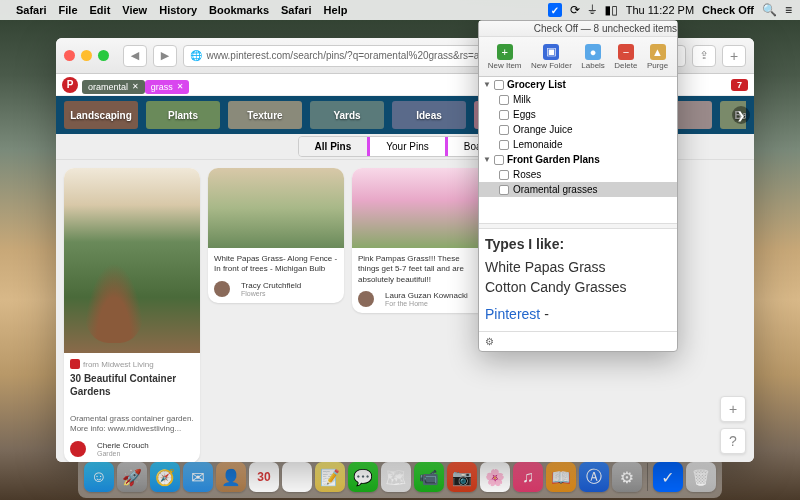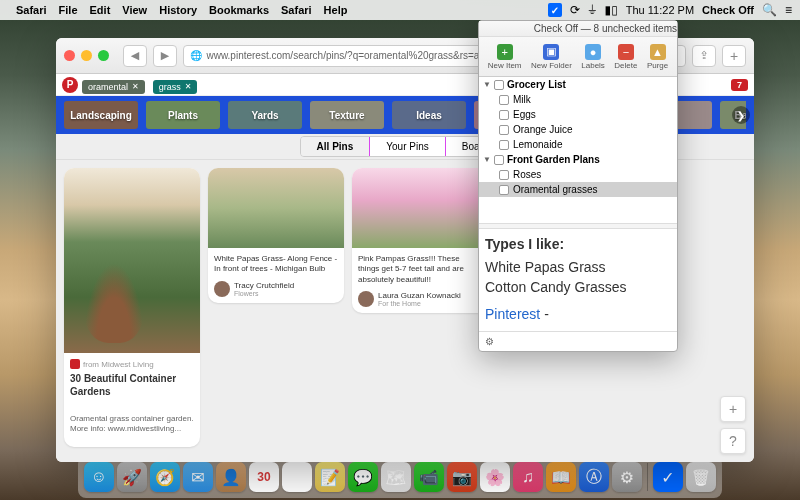--- a/index.html
+++ b/index.html
@@ -20,41 +20,41 @@
 .tl.red { background: #ff5f57; } .tl.yellow { background: #ffbd2e; } .tl.green { background: #28c940; }
 .nav-btn { width: 24px; height: 22px; border: 1px solid #ccc; border-radius: 4px; background: #fff; display: inline-flex; align-items: center; justify-content: center; font-size: 11px; color: #888; }
 .url-bar { flex: 1; height: 22px; border: 1px solid #ccc; border-radius: 4px; background: #fff; font-size: 10px; color: #666; display: flex; align-items: center; padding: 0 6px; overflow: hidden; white-space: nowrap; }
 .url-bar .globe { margin-right: 4px; color: #999; }
 .safari-tabs-btn { width: 24px; height: 22px; border: 1px solid #ccc; border-radius: 4px; background: #fff; display: inline-flex; align-items: center; justify-content: center; font-size: 14px; color: #888; }
 .pin-header { height: 22px; background: #fff; border-bottom: 1px solid #eee; display: flex; align-items: center; padding: 0 6px; gap: 4px; }
 .pin-logo { width: 16px; height: 16px; background: #cb2027; border-radius: 50%; color: #fff; display: inline-flex; align-items: center; justify-content: center; font-size: 10px; font-weight: bold; }
 .pin-tag { background: #5a6a5a; color: #fff; font-size: 9px; padding: 2px 6px; border-radius: 3px; display: inline-flex; align-items: center; gap: 4px; }
 .pin-tag .x { font-size: 8px; }
 .pin-noti { margin-left: auto; background: #cb2027; color: #fff; font-size: 9px; padding: 1px 6px; border-radius: 3px; font-weight: bold; }
-.cat-strip { height: 38px; background: #1d4ed8; display: flex; align-items: center; padding: 0 8px; gap: 8px; overflow: hidden; position: relative; }
+.cat-strip { height: 38px; background: #0c4a6e; display: flex; align-items: center; padding: 0 8px; gap: 8px; overflow: hidden; position: relative; }
 .cat-tile { flex: none; width: 74px; height: 28px; border-radius: 3px; color: #fff; font-size: 10px; font-weight: 600; display: flex; align-items: center; justify-content: center; background-size: cover; text-shadow: 0 1px 2px rgba(0,0,0,0.6); }
 .cat-arrow { position: absolute; right: 4px; width: 18px; height: 18px; background: rgba(0,0,0,0.4); border-radius: 50%; color: #fff; display: flex; align-items: center; justify-content: center; font-size: 10px; }
 .tabs-row { height: 26px; background: #eee; display: flex; align-items: center; justify-content: center; border-bottom: 1px solid #ddd; }
 .seg { display: flex; border: 1px solid #ccc; border-radius: 4px; overflow: hidden; font-size: 10px; }
-.seg div { padding: 4px 16px; background: #fff; border-right: 1px solid #d946ef; }
+.seg div { padding: 4px 16px; background: #fff; border-right: 3px solid #d946ef; }
 .seg div:last-child { border-right: none; }
 .seg div.active { background: #f0f0f0; font-weight: 600; }
 .pin-content { height: calc(100% - 36px - 22px - 38px - 26px); background: #eee; padding: 8px; display: flex; gap: 8px; overflow: hidden; position: relative; }
 .pin-card { background: #fff; border-radius: 10px; width: 136px; overflow: hidden; font-size: 9px; color: #333; box-shadow: 0 1px 2px rgba(0,0,0,0.1); align-self: flex-start; }
 .pin-card .img { width: 100%; background: #8a9a7a; }
 .pin-card.big .img { height: 185px; background: linear-gradient(180deg, #f0e8d8 0%, #d8c8a8 20%, #6a8a5a 40%, #4a6a3a 70%, #8a6a4a 100%); position: relative; }
 .pin-card.big .img::after { content: ""; position: absolute; bottom: 10px; left: 20px; width: 60px; height: 80px; background: radial-gradient(ellipse at bottom, #8a5a3a 40%, transparent 70%); border-radius: 50% 50% 40% 40%; }
 .pin-card.med .img { height: 80px; background: linear-gradient(180deg, #d8c8a8 0%, #a8b888 50%, #6a8a5a 100%); }
 .pin-card.pink .img { height: 80px; background: linear-gradient(180deg, #f8d8e8 0%, #e8a8c8 40%, #8aa86a 100%); }
 .pin-card .body { padding: 6px; }
 .pin-card .src { color: #999; font-size: 8px; margin-bottom: 3px; display: flex; align-items: center; gap: 3px; }
 .pin-card .src-ico { width: 10px; height: 10px; background: #cb2027; border-radius: 2px; }
 .pin-card .title { font-weight: 600; font-size: 10px; margin-bottom: 16px; line-height: 1.3; }
 .pin-card .desc { font-size: 8px; color: #666; line-height: 1.3; margin-bottom: 6px; }
-.pin-card .author { display: flex; gap: 4px; font-size: 8px; }
+.pin-card .author { display: flex; gap: 11px; font-size: 8px; }
 .pin-card .av { width: 16px; height: 16px; border-radius: 50%; background: #8a6a5a; }
 .pin-card .av.red { background: #cb2027; }
 .pin-card .au-name { font-weight: 500; }
 .pin-card .au-sub { color: #999; font-size: 7px; }
 .float-btns { position: absolute; right: 8px; bottom: 8px; display: flex; flex-direction: column; gap: 6px; }
 .float-btn { width: 26px; height: 26px; background: #fff; border: 1px solid #ddd; border-radius: 4px; display: flex; align-items: center; justify-content: center; font-size: 14px; color: #888; box-shadow: 0 1px 3px rgba(0,0,0,0.1); }
 .checkoff-window { position: absolute; top: 20px; left: 478px; width: 200px; height: 332px; background: #fff; border: 1px solid #aaa; border-radius: 4px; box-shadow: 0 8px 30px rgba(0,0,0,0.3); z-index: 50; display: flex; flex-direction: column; font-size: 10px; }
 .co-title { height: 16px; background: linear-gradient(#f8f8f8, #eee); border-bottom: 1px solid #ddd; text-align: right; font-size: 10px; line-height: 16px; color: #444; }
 .co-toolbar { height: 40px; background: linear-gradient(#f8f8f8, #eee); border-bottom: 1px solid #ccc; display: flex; justify-content: space-around; align-items: center; padding: 2px 4px; }
 .co-tb-btn { display: flex; flex-direction: column; align-items: center; gap: 1px; font-size: 8px; color: #555; }
@@ -116,33 +116,33 @@
     </div>
     <div class="nav-btn">⇪</div>
     <div class="safari-tabs-btn">+</div>
   </div>
 
   <div class="pin-header">
     <span class="pin-logo">P</span>
     <span id="tags-container"><span class="pin-tag" style="background: rgb(90, 106, 90);">
           <span>oramental</span>
           <span class="x">✕</span>
-        </span><span class="pin-tag" style="background: #0f766e; margin-left: 8px;">
+        </span><span class="pin-tag" style="background: #d946ef;">
           <span>grass</span>
           <span class="x">✕</span>
         </span></span>
     <span class="pin-noti">7</span>
   </div>
 
   <div class="cat-strip">
     <div id="cats-container" style="display:flex;gap:8px;overflow:hidden">
         <div class="cat-tile" style="background: rgb(122, 90, 74);">Landscaping</div>
         <div class="cat-tile" style="background: rgb(106, 138, 90);">Plants</div>
+        <div class="cat-tile" style="background: rgb(138, 138, 122);">Texture</div>
         <div class="cat-tile" style="background: rgb(90, 122, 122);">Yards</div>
-        <div class="cat-tile" style="background: rgb(138, 138, 122);">Texture</div>
         <div class="cat-tile" style="background: rgb(90, 106, 138);">Ideas</div>
         <div class="cat-tile" style="background: rgb(168, 122, 138);">Flowers</div>
         <div class="cat-tile" style="background: rgb(138, 154, 138);"></div>
         <div class="cat-tile" style="background: rgb(154, 138, 138);"></div>
         <div class="cat-tile" style="background: rgb(122, 138, 106);">Backyard</div>
       </div>
     <div class="cat-arrow">❯</div>
   </div>
 
   <div class="tabs-row">
@@ -156,20 +156,27 @@
   <div class="pin-content">
     <div class="pin-card big">
       <div class="img"></div>
       <div class="body">
         <div class="src">
             <span class="src-ico"></span>
             <span>from Midwest Living</span>
           </div>
         <div class="title">30 Beautiful Container Gardens</div>
         <div class="desc">Oramental grass container garden. More info: www.midwestliving...</div>
+        <div class="author">
+          <div class="av red"></div>
+          <div>
+              <div class="au-name">Cherie Crouch</div>
+              <div class="au-sub">Garden</div>
+            </div>
+        </div>
       </div>
     </div>
     <div class="pin-card med">
       <div class="img"></div>
       <div class="body">
         <div class="desc" style="color:#333">White Papas Grass- Along Fence - In front of trees - Michigan Bulb</div>
         <div class="author">
           <div class="av"></div>
           <div>
               <div class="au-name">Tracy Crutchfield</div>

